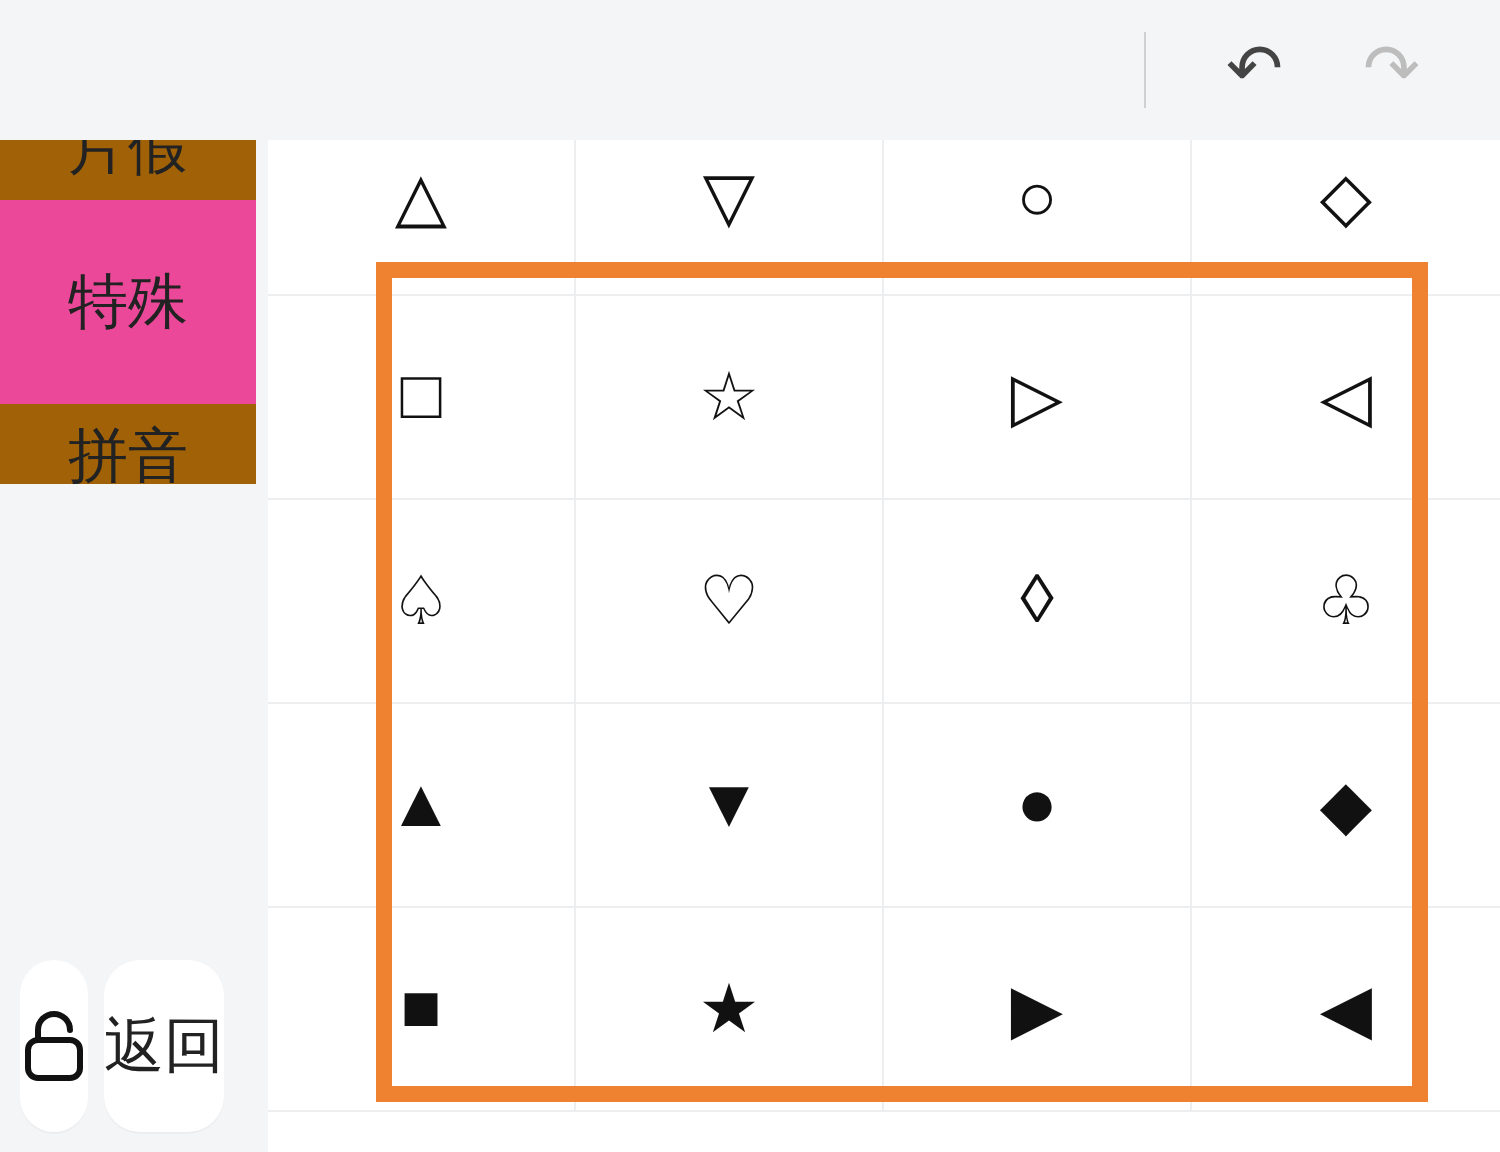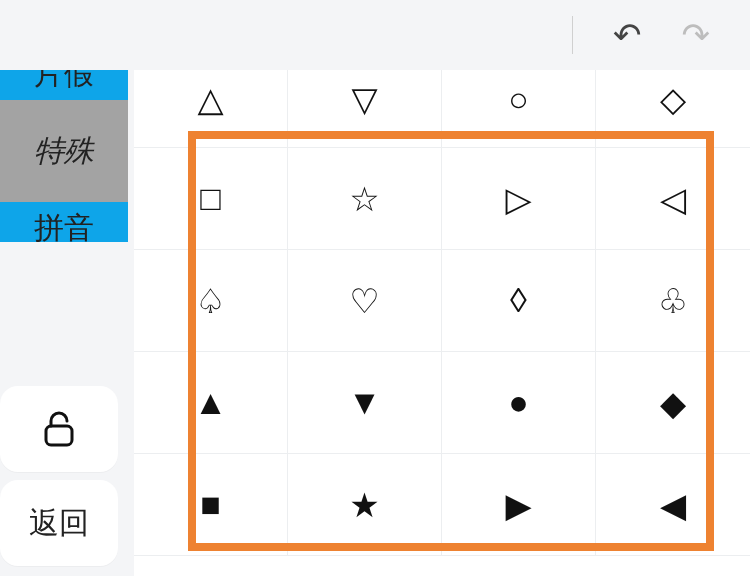--- a/index.html
+++ b/index.html
@@ -50,43 +50,43 @@
       flex-direction: column;
     }
     .category-item {
       height: 102px;
       display: flex;
       align-items: center;
       justify-content: center;
       font-size: 30px;
       color: #222;
       cursor: pointer;
-      background: #0ea5e9;
+      background: #a16207;
     }
     .category-item.partial-top {
       height: 30px;
       align-items: flex-start;
       font-size: 30px;
       overflow: hidden;
       padding-top: 0;
     }
     .category-item.partial-top span { transform: translateY(-16px); }
-    .category-item.active { background: #a3a3a3; font-style: italic; }
+    .category-item.active { background: #ec4899; }
     .category-item.partial-bottom {
       height: 40px;
       align-items: flex-start;
       overflow: hidden;
     }
     .category-item.partial-bottom span { transform: translateY(6px);}
     .sidebar-footer {
       margin-top: 6px;
       display: flex;
-      flex-direction: column;
+      flex-direction: row;
       gap: 8px;
-      padding: 0 10px 10px 0;
+      padding: 0 10px 10px 10px;
     }
     .foot-btn {
       height: 86px;
       background: #ffffff;
       border-radius: 18px;
       box-shadow: 0 1px 0 rgba(0,0,0,0.03);
       display: flex;
       align-items: center;
       justify-content: center;
       font-size: 30px;

